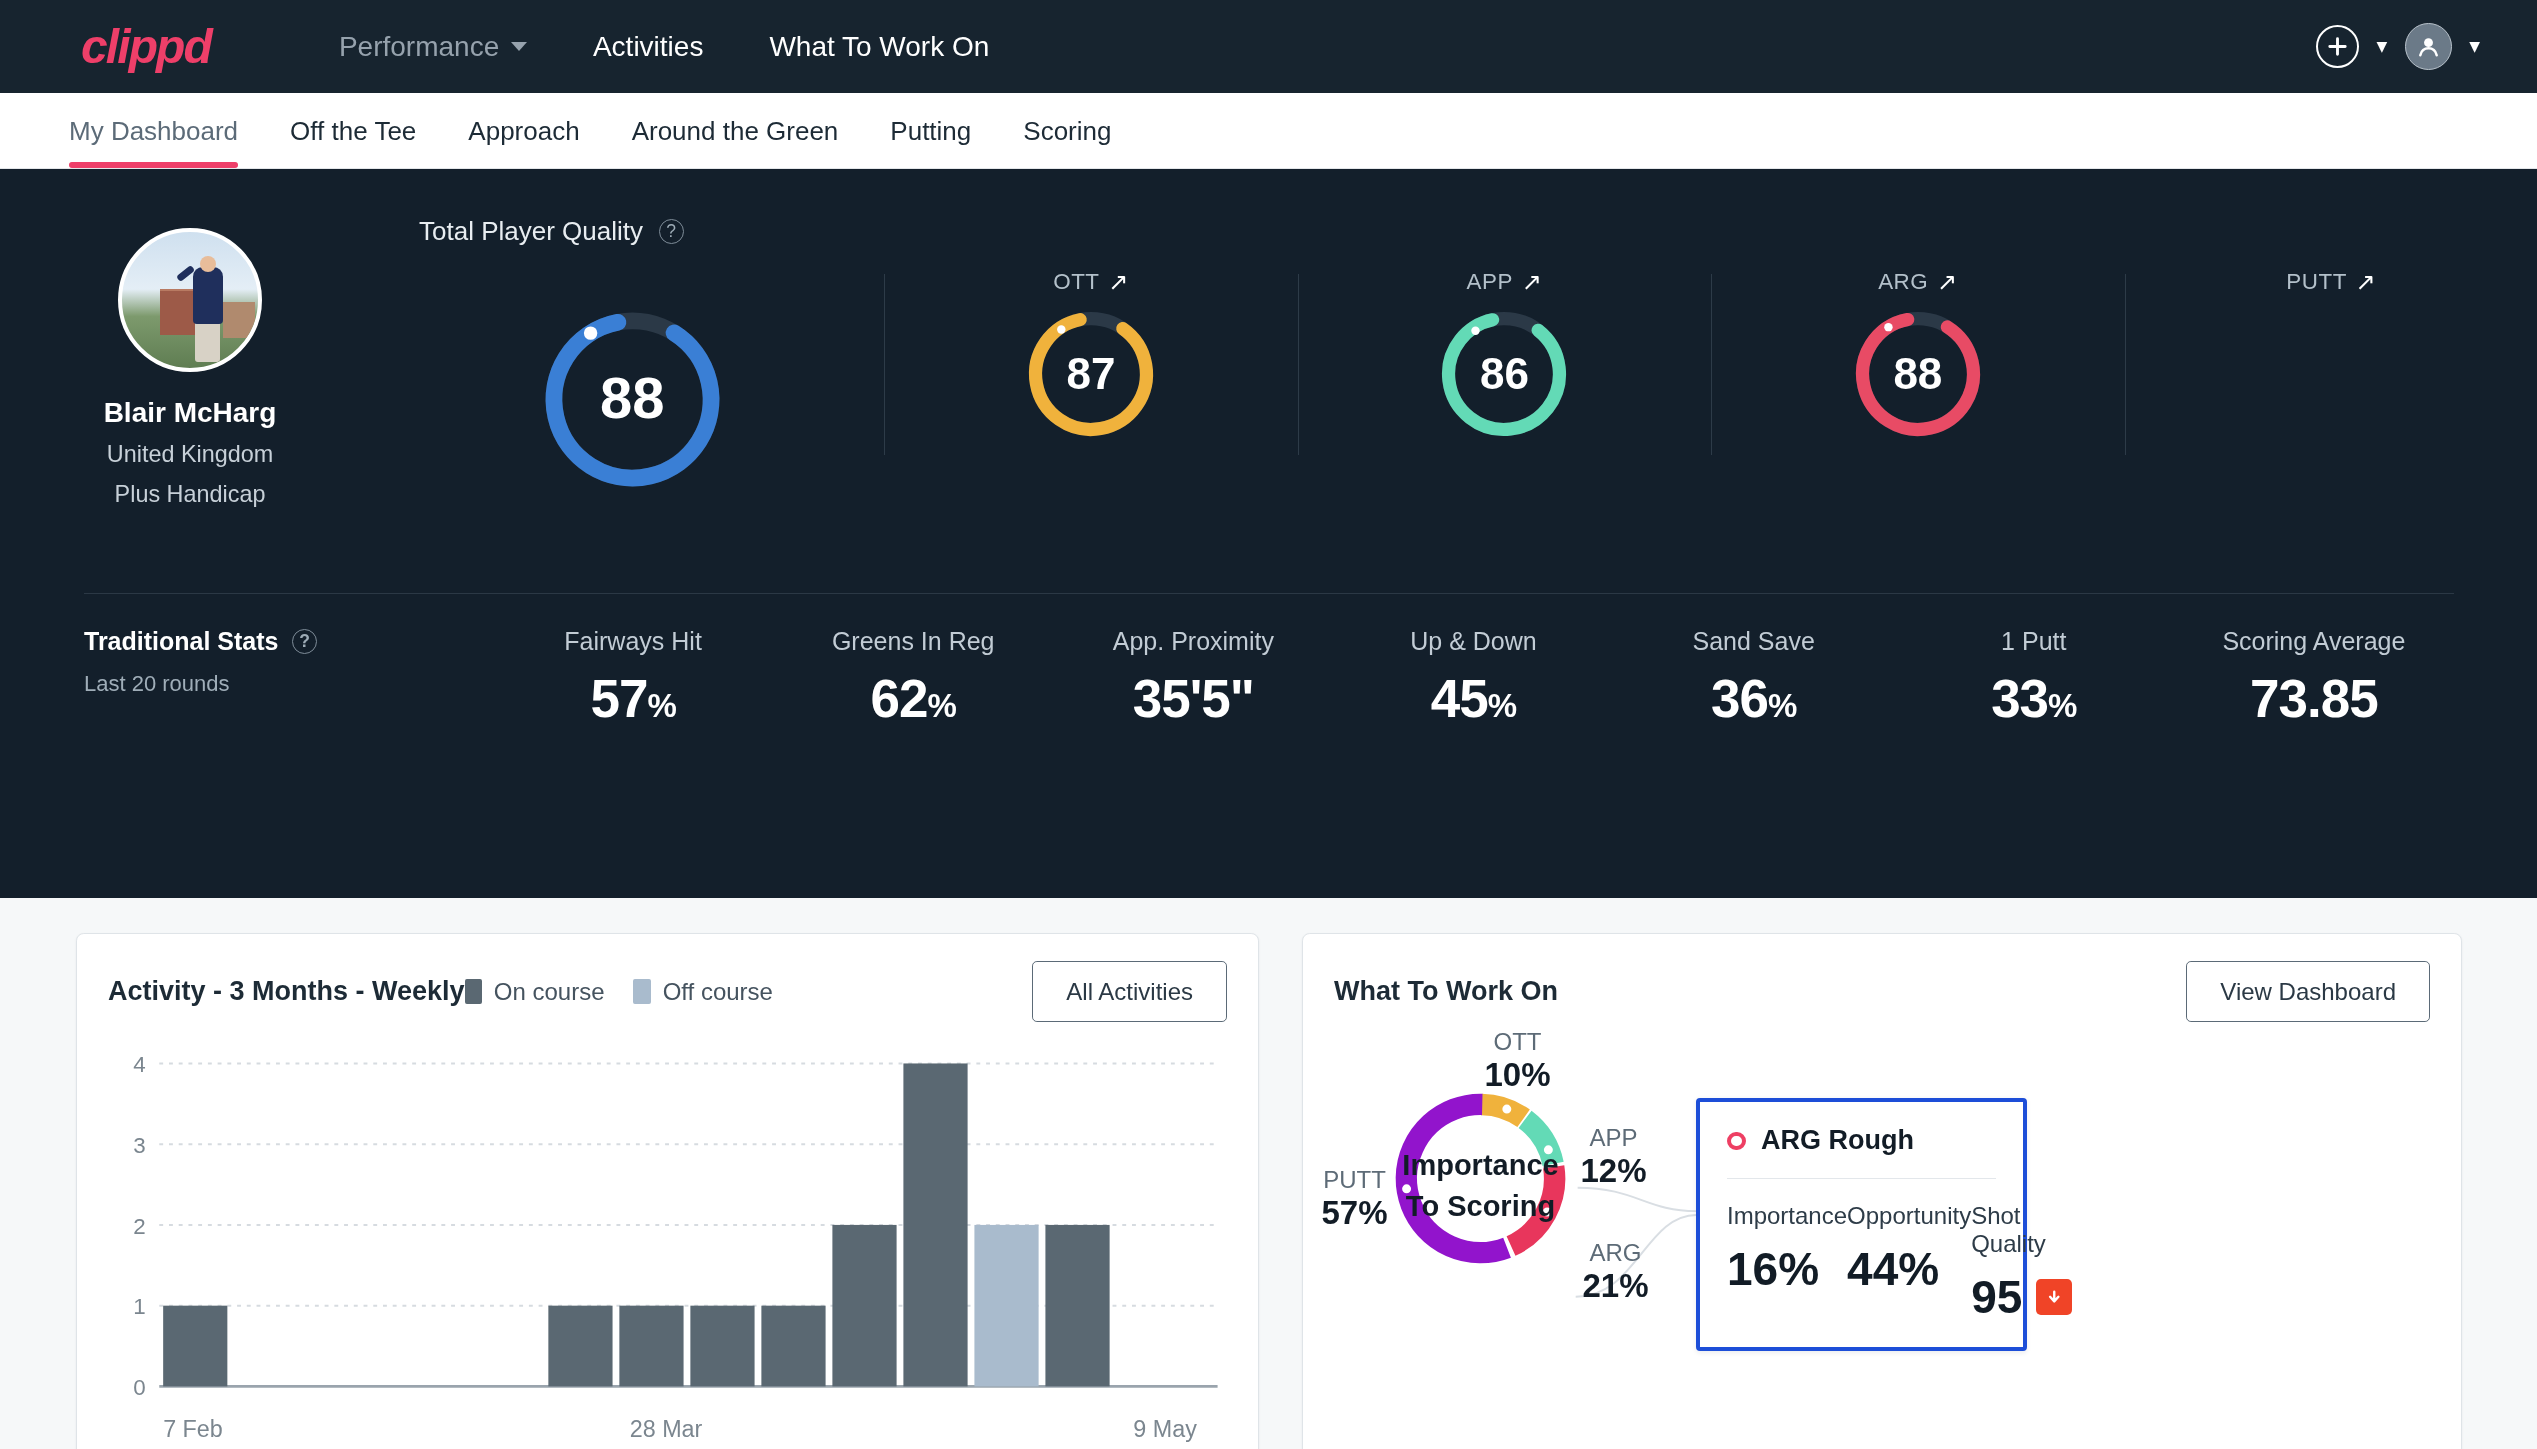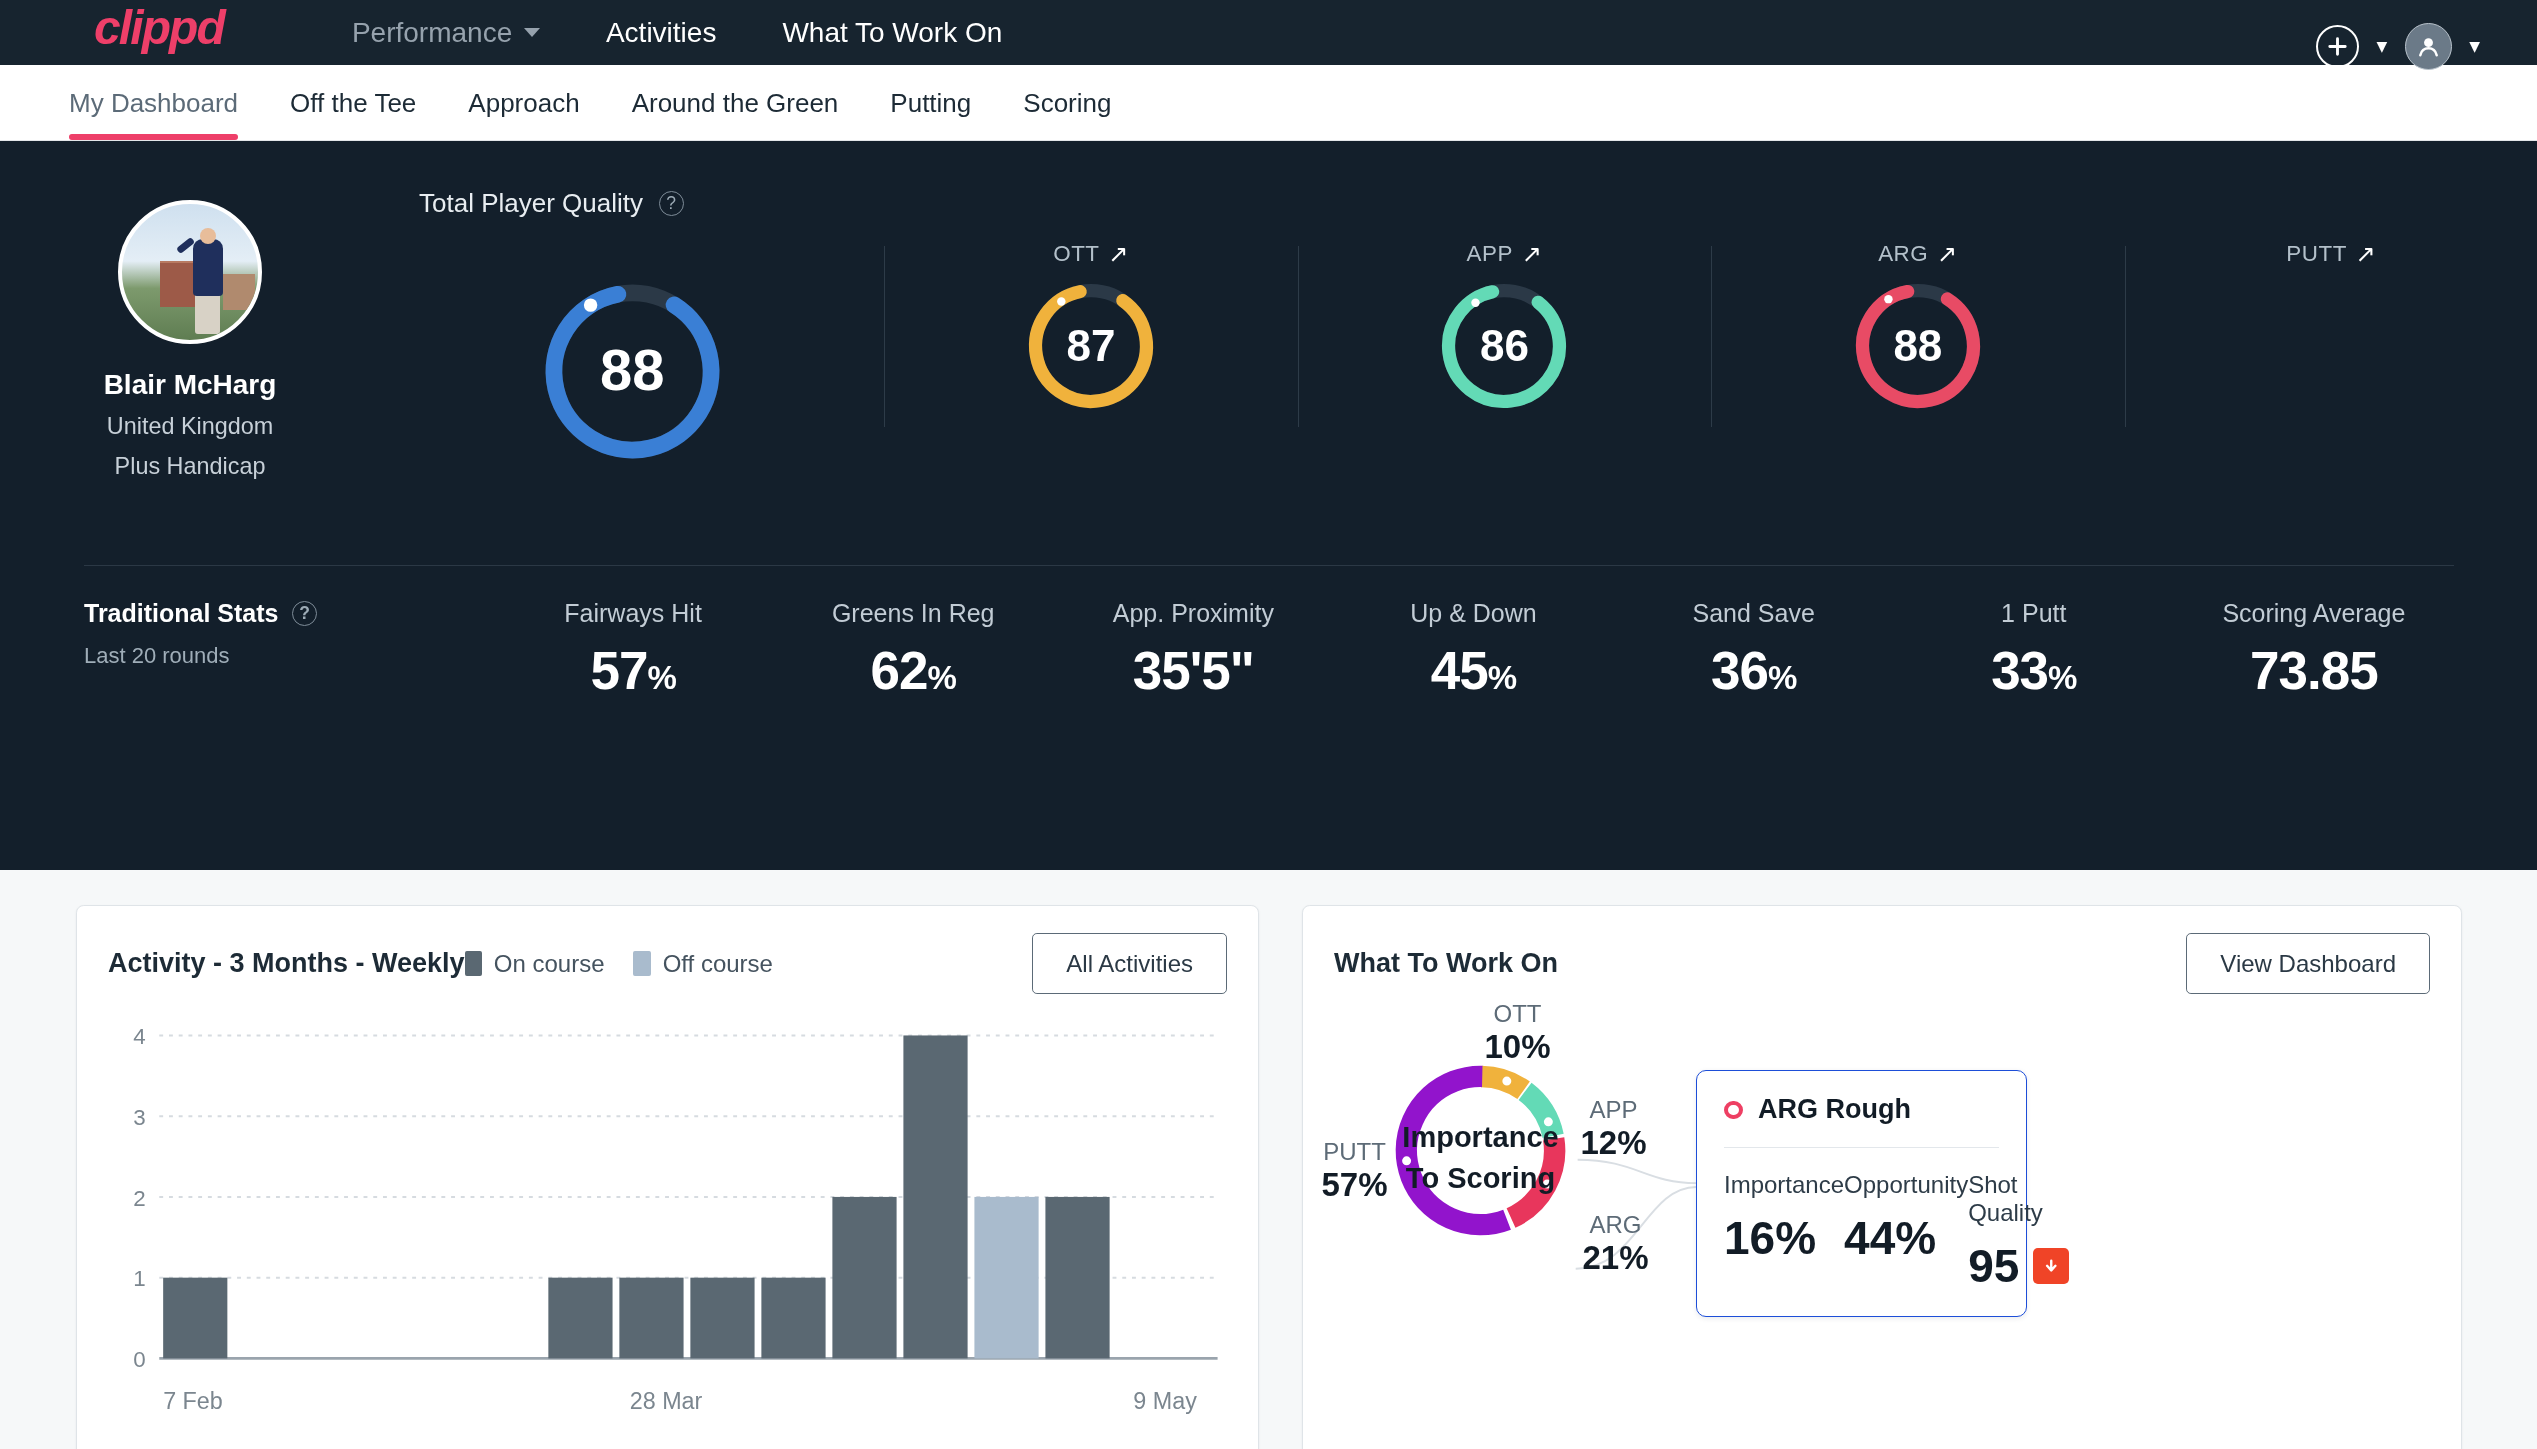--- a/index.html
+++ b/index.html
@@ -4,22 +4,22 @@
 <style>
   * { box-sizing: border-box; margin: 0; padding: 0; }
   html, body {
     width: 2538px; height: 1450px;
     font-family: "Liberation Sans", sans-serif;
     background: #ffffff;
     overflow: hidden;
   }
   
   .topnav {
-    height: 65px; background: #17242f;
-    display: flex; padding: 0 65px;
+    height: 93px; background: #17242f;
+    display: flex; align-items: center; padding: 0 52px;
     position: relative;
   }
   .logo {
     font-size: 48px; font-weight: 700; color: #ee3f69;
     letter-spacing: -1.9px; font-style: italic;
     margin-right: 101px; margin-left: 29px;
   }
   .nav-links { display: flex; align-items: center; gap: 12px; }
   .nav-link {
     font-size: 28px; color: #ffffff; padding: 0 27px;
@@ -182,22 +182,22 @@
   .donut-label {
     position: absolute; text-align: center; line-height: 1.18;
   }
   .donut-label .k { font-size: 24px; color: #5d6b77; }
   .donut-label .v { font-size: 33px; color: #121c26; font-weight: 700; }
   .donut-center {
     position: absolute; text-align: center; font-size: 29px;
     font-weight: 700; color: #121c26; line-height: 1.42;
   }
   .detail-card {
-    position: absolute; background: #fff; border: 1px solid #1d4ed8;
-    border-radius: 10px; box-shadow: 0 1.9px 5.8px rgba(16,30,45,.08);
+    position: absolute; background: #fff; border: 4px solid #1d4ed8;
+    border-radius: 4px; box-shadow: 0 1.9px 5.8px rgba(16,30,45,.08);
     padding: 23.4px 27px;
   }
   .detail-head { display: flex; align-items: center; gap: 15.6px;
     font-size: 27px; font-weight: 700; color: #121c26; }
   .ring-dot {
     width: 18.5px; height: 18.5px; border-radius: 50%;
     border: 4.9px solid #ee3f63;
   }
   .detail-rule { height: 1px; background: #e3e7eb; margin: 21.4px 0 23.4px 0; }
   .detail-cols { display: flex; }

